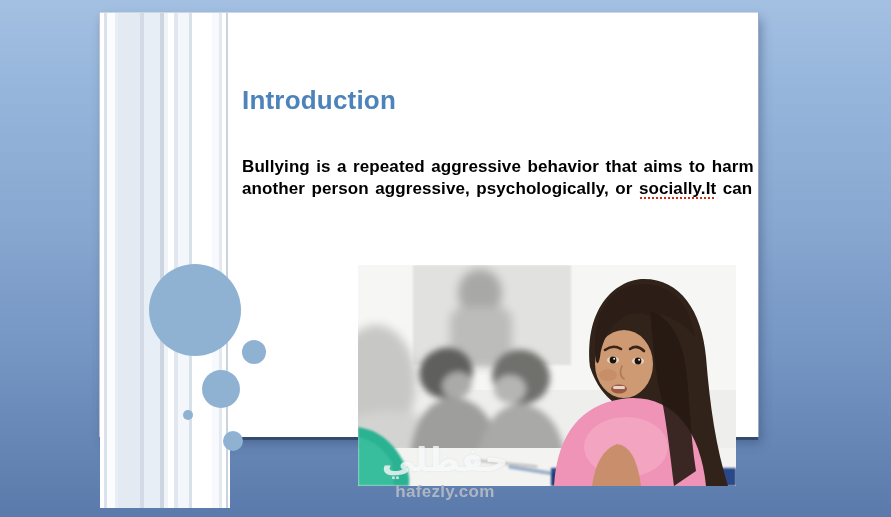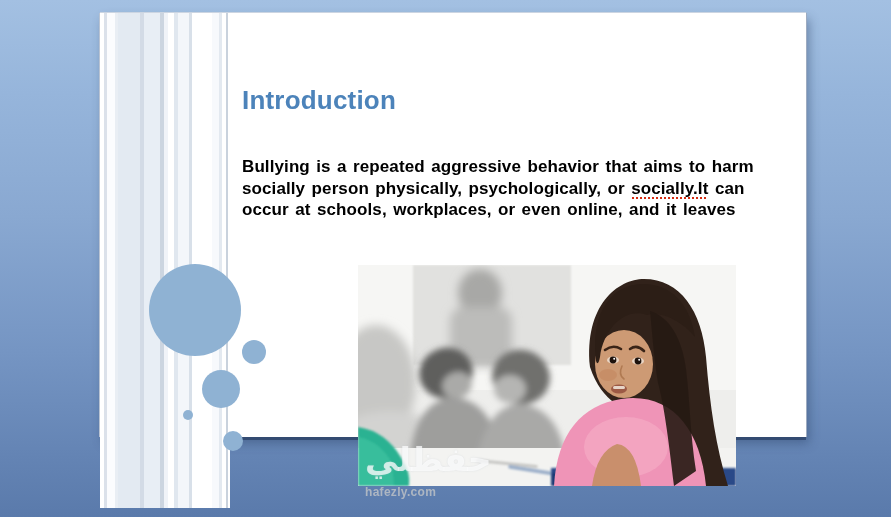--- a/index.html
+++ b/index.html
@@ -7,21 +7,20 @@
     width:891px;height:517px;overflow:hidden;
     font-family:"Liberation Sans", sans-serif;
     background:linear-gradient(180deg,#a3c0e2 0%,#96b5db 18%,#89a8d1 42%,#7595c3 68%,#6484b4 88%,#5a7aab 100%);
     position:relative;
   }
   .slide{
     position:absolute;left:100px;top:13px;width:658px;height:424px;
     background:#ffffff;
     box-shadow:-1px 0 0 #b9c3d2, 0 -1px 0 #ccd5e2, 1px 0 0 #9dabc0,
                0 3px 0 rgba(33,53,88,.6), 3px 6px 10px rgba(40,62,100,.45);
-    padding-left:48px;
   }
   .stripes{
     position:absolute;left:0;top:0;width:130px;height:495px;
     background:linear-gradient(90deg,
       #ffffff 0 4px, #dbe1ea 4px 7px, #fbfcfe 7px 15px, #e9eef4 15px 18px,
       #e3eaf2 18px 40px, #d3dbe6 40px 44px, #e8eef5 44px 60px, #ccd5e0 60px 64px,
       #f0f3f8 64px 68px, #ffffff 68px 74px, #e0e7ef 74px 78px, #f3f6fa 78px 89px,
       #d8e0e9 89px 92px, #ffffff 92px 112px, #f7f9fc 112px 119px, #e3e9f0 119px 122px,
       #ffffff 122px 126px, #c9d2dd 126px 128px, #ffffff 128px 130px);
   }
@@ -40,48 +39,47 @@
     font-size:17px;line-height:21.5px;color:#000;word-spacing:1.6px;letter-spacing:.1px;
   }
   .bline{white-space:nowrap;font-weight:bold;}
   .squiggle{position:relative;}
   .squiggle::after{
     content:"";position:absolute;left:1px;right:1px;bottom:-1px;height:2px;
     background:repeating-linear-gradient(90deg,#d42a10 0 2px,rgba(0,0,0,0) 2px 4px);
   }
   .photo{position:absolute;left:258px;top:252px;width:378px;height:221px;overflow:hidden;}
   .photo svg{display:block;}
-  .watermark{position:absolute;left:265px;top:424px;width:160px;text-align:left;z-index:5;}
+  .watermark{position:absolute;left:265px;top:424px;width:160px;text-align:center;z-index:5;}
   .wm-logo{
     font-family:"DejaVu Sans", sans-serif;font-weight:bold;
     font-size:33px;line-height:46px;color:rgba(255,255,255,.72);
     text-shadow:0 0 2px rgba(180,190,200,.35);
   }
   .wm-domain{
-    font-size:12px;font-weight:bold;color:#b4bbc4;opacity:.92;line-height:18px;letter-spacing:.3px;
+    font-size:17px;font-weight:bold;color:#b4bbc4;opacity:.92;line-height:18px;letter-spacing:.3px;
   }
 </style>
 </head>
 <body>
 
 <div class="slide">
 
   <div class="stripes"></div>
   <div class="circle c1"></div>
   <div class="circle c2"></div>
   <div class="circle c3"></div>
   <div class="circle c4"></div>
   <div class="circle c5"></div>
 
   <h1 class="title">Introduction</h1>
 
   <div class="bodytext">
     <div class="bline">Bullying is a repeated aggressive behavior that aims to harm</div>
-    <div class="bline"><span>socially person physically, psychologically, or </span><span class="squiggle">socially.It</span><span> can</span></div>
-    <div class="bline">occur at schools, workplaces, or even online, and it leaves</div>
+    <div class="bline"><span>another person aggressive, psychologically, or </span><span class="squiggle">socially.It</span><span> can</span></div>
   </div>
 
   <div class="photo">
     <svg width="378" height="221" viewBox="0 0 378 221" xmlns="http://www.w3.org/2000/svg">
       <defs>
         <filter id="b5" x="-40%" y="-40%" width="180%" height="180%">
             <feGaussianBlur stdDeviation="5"></feGaussianBlur>
           </filter>
         <filter id="b3" x="-40%" y="-40%" width="180%" height="180%">
             <feGaussianBlur stdDeviation="3"></feGaussianBlur>

